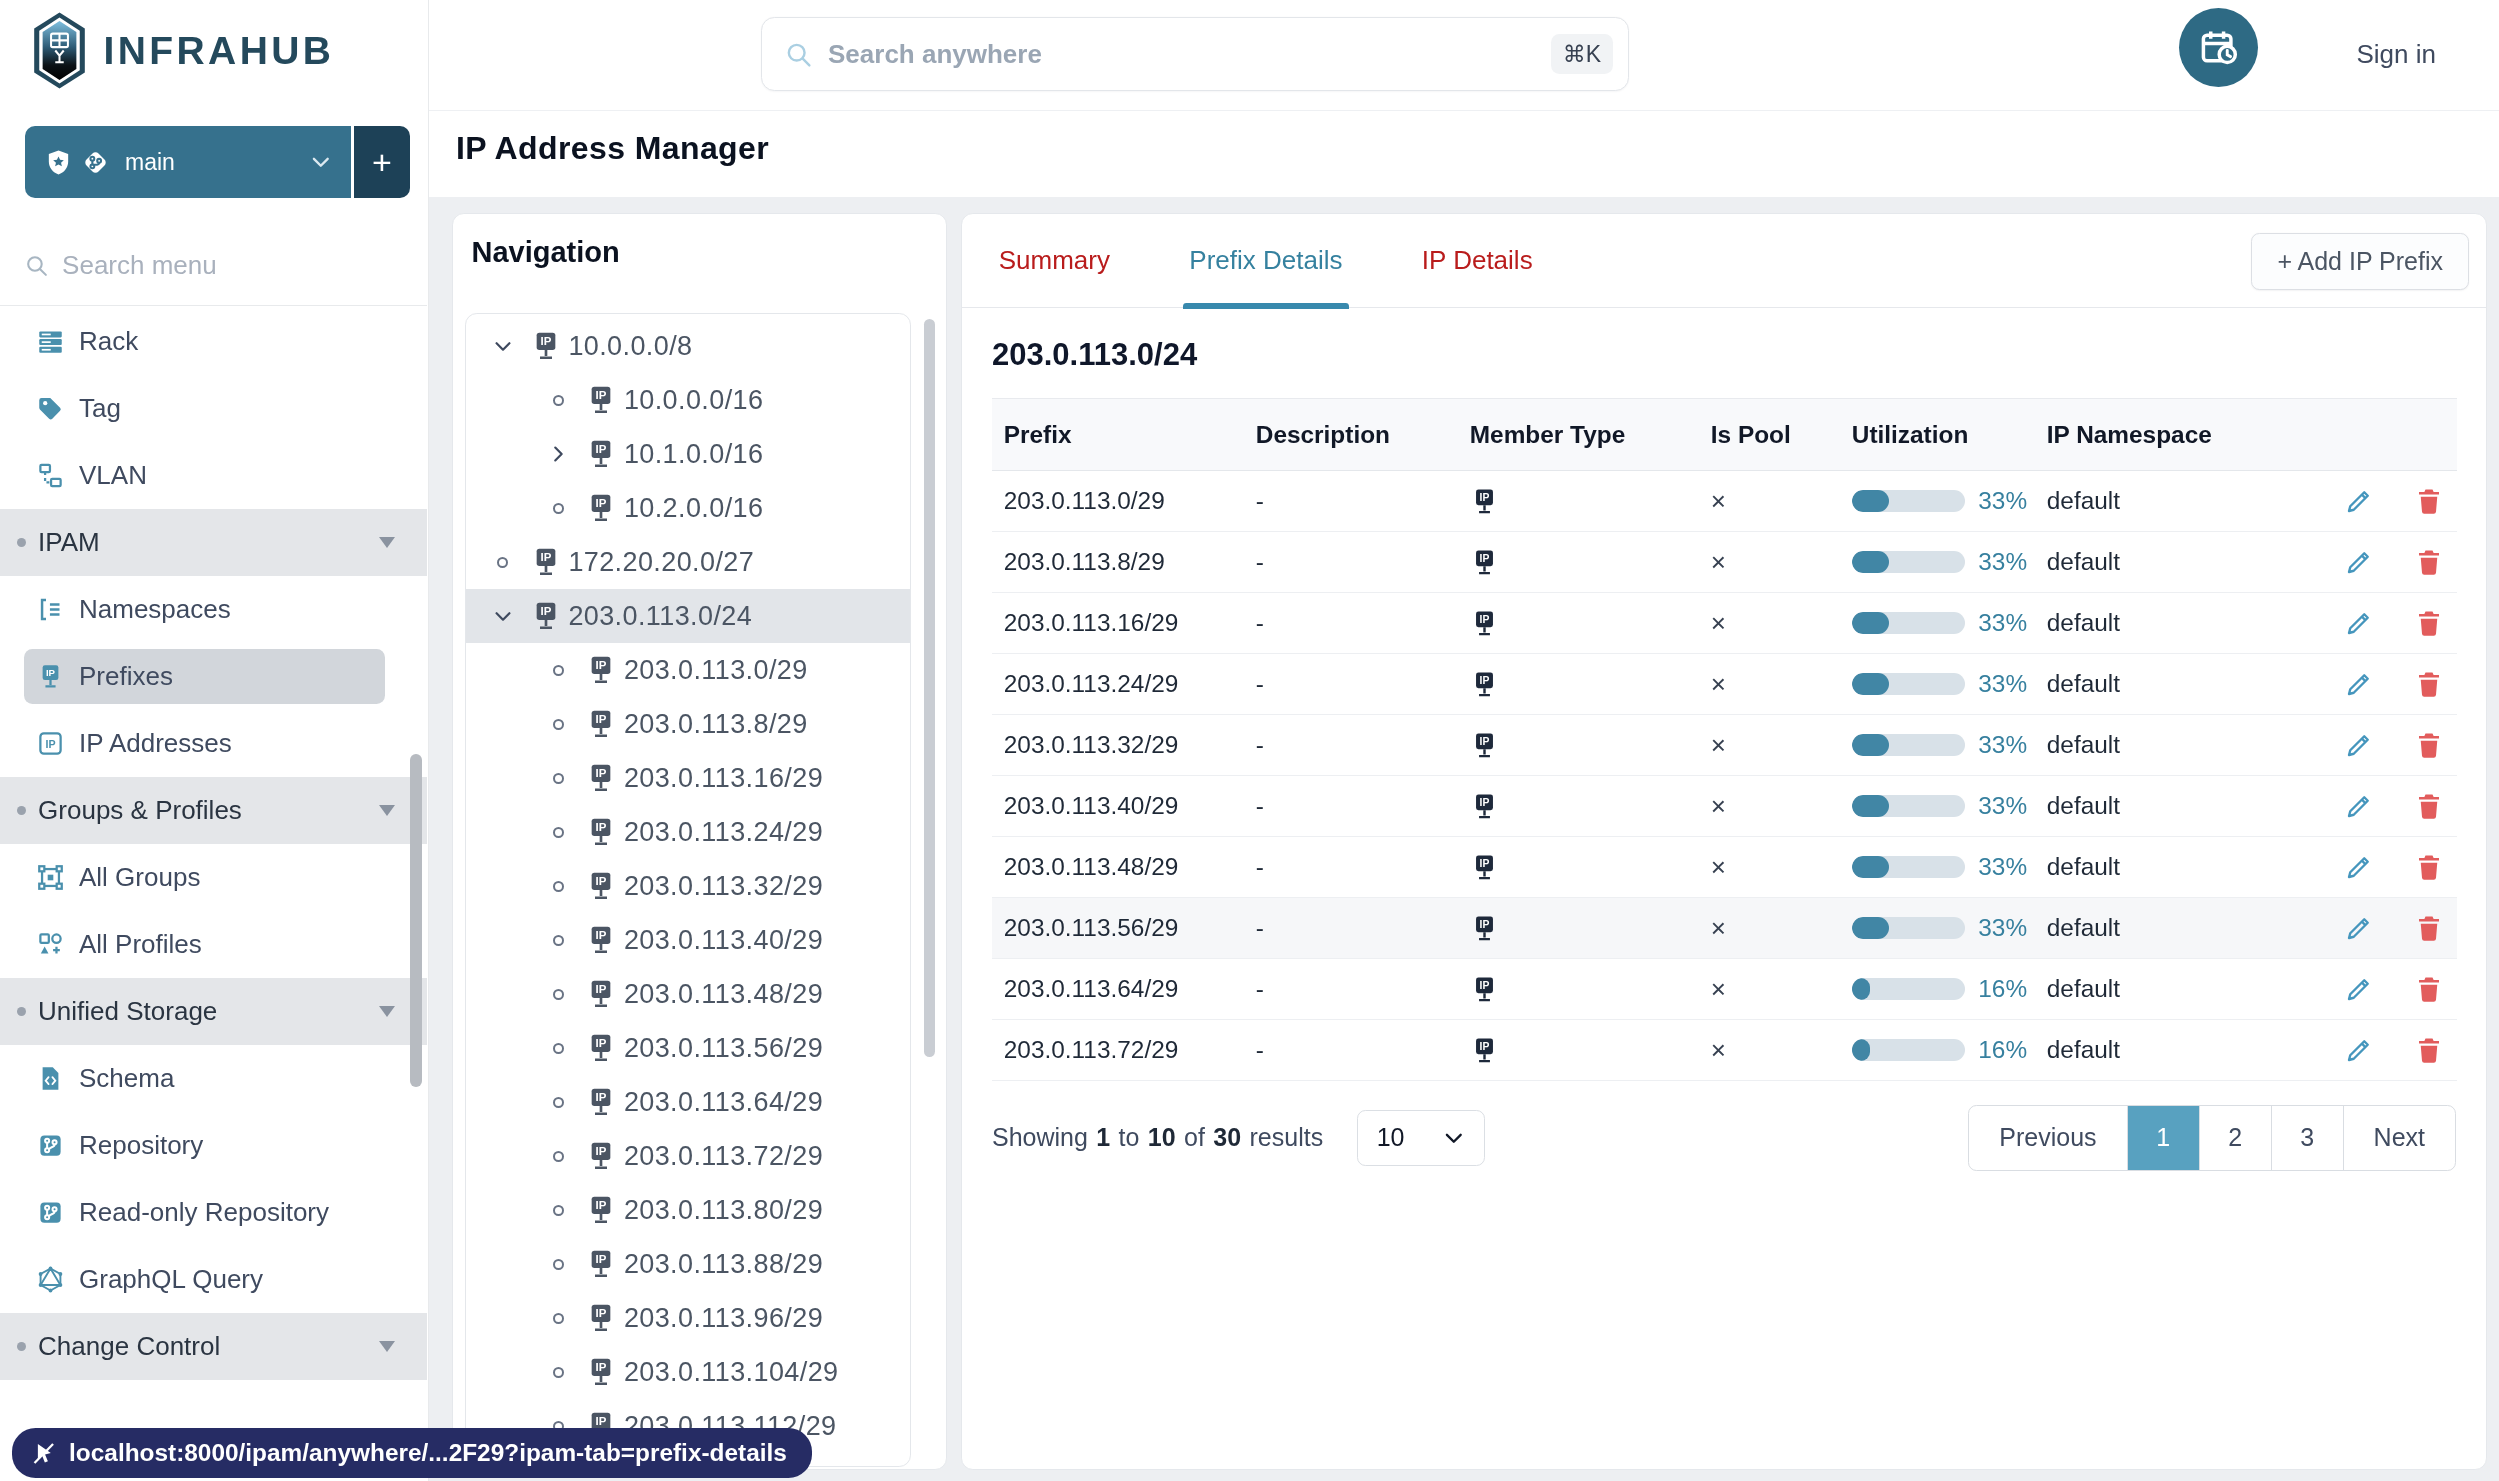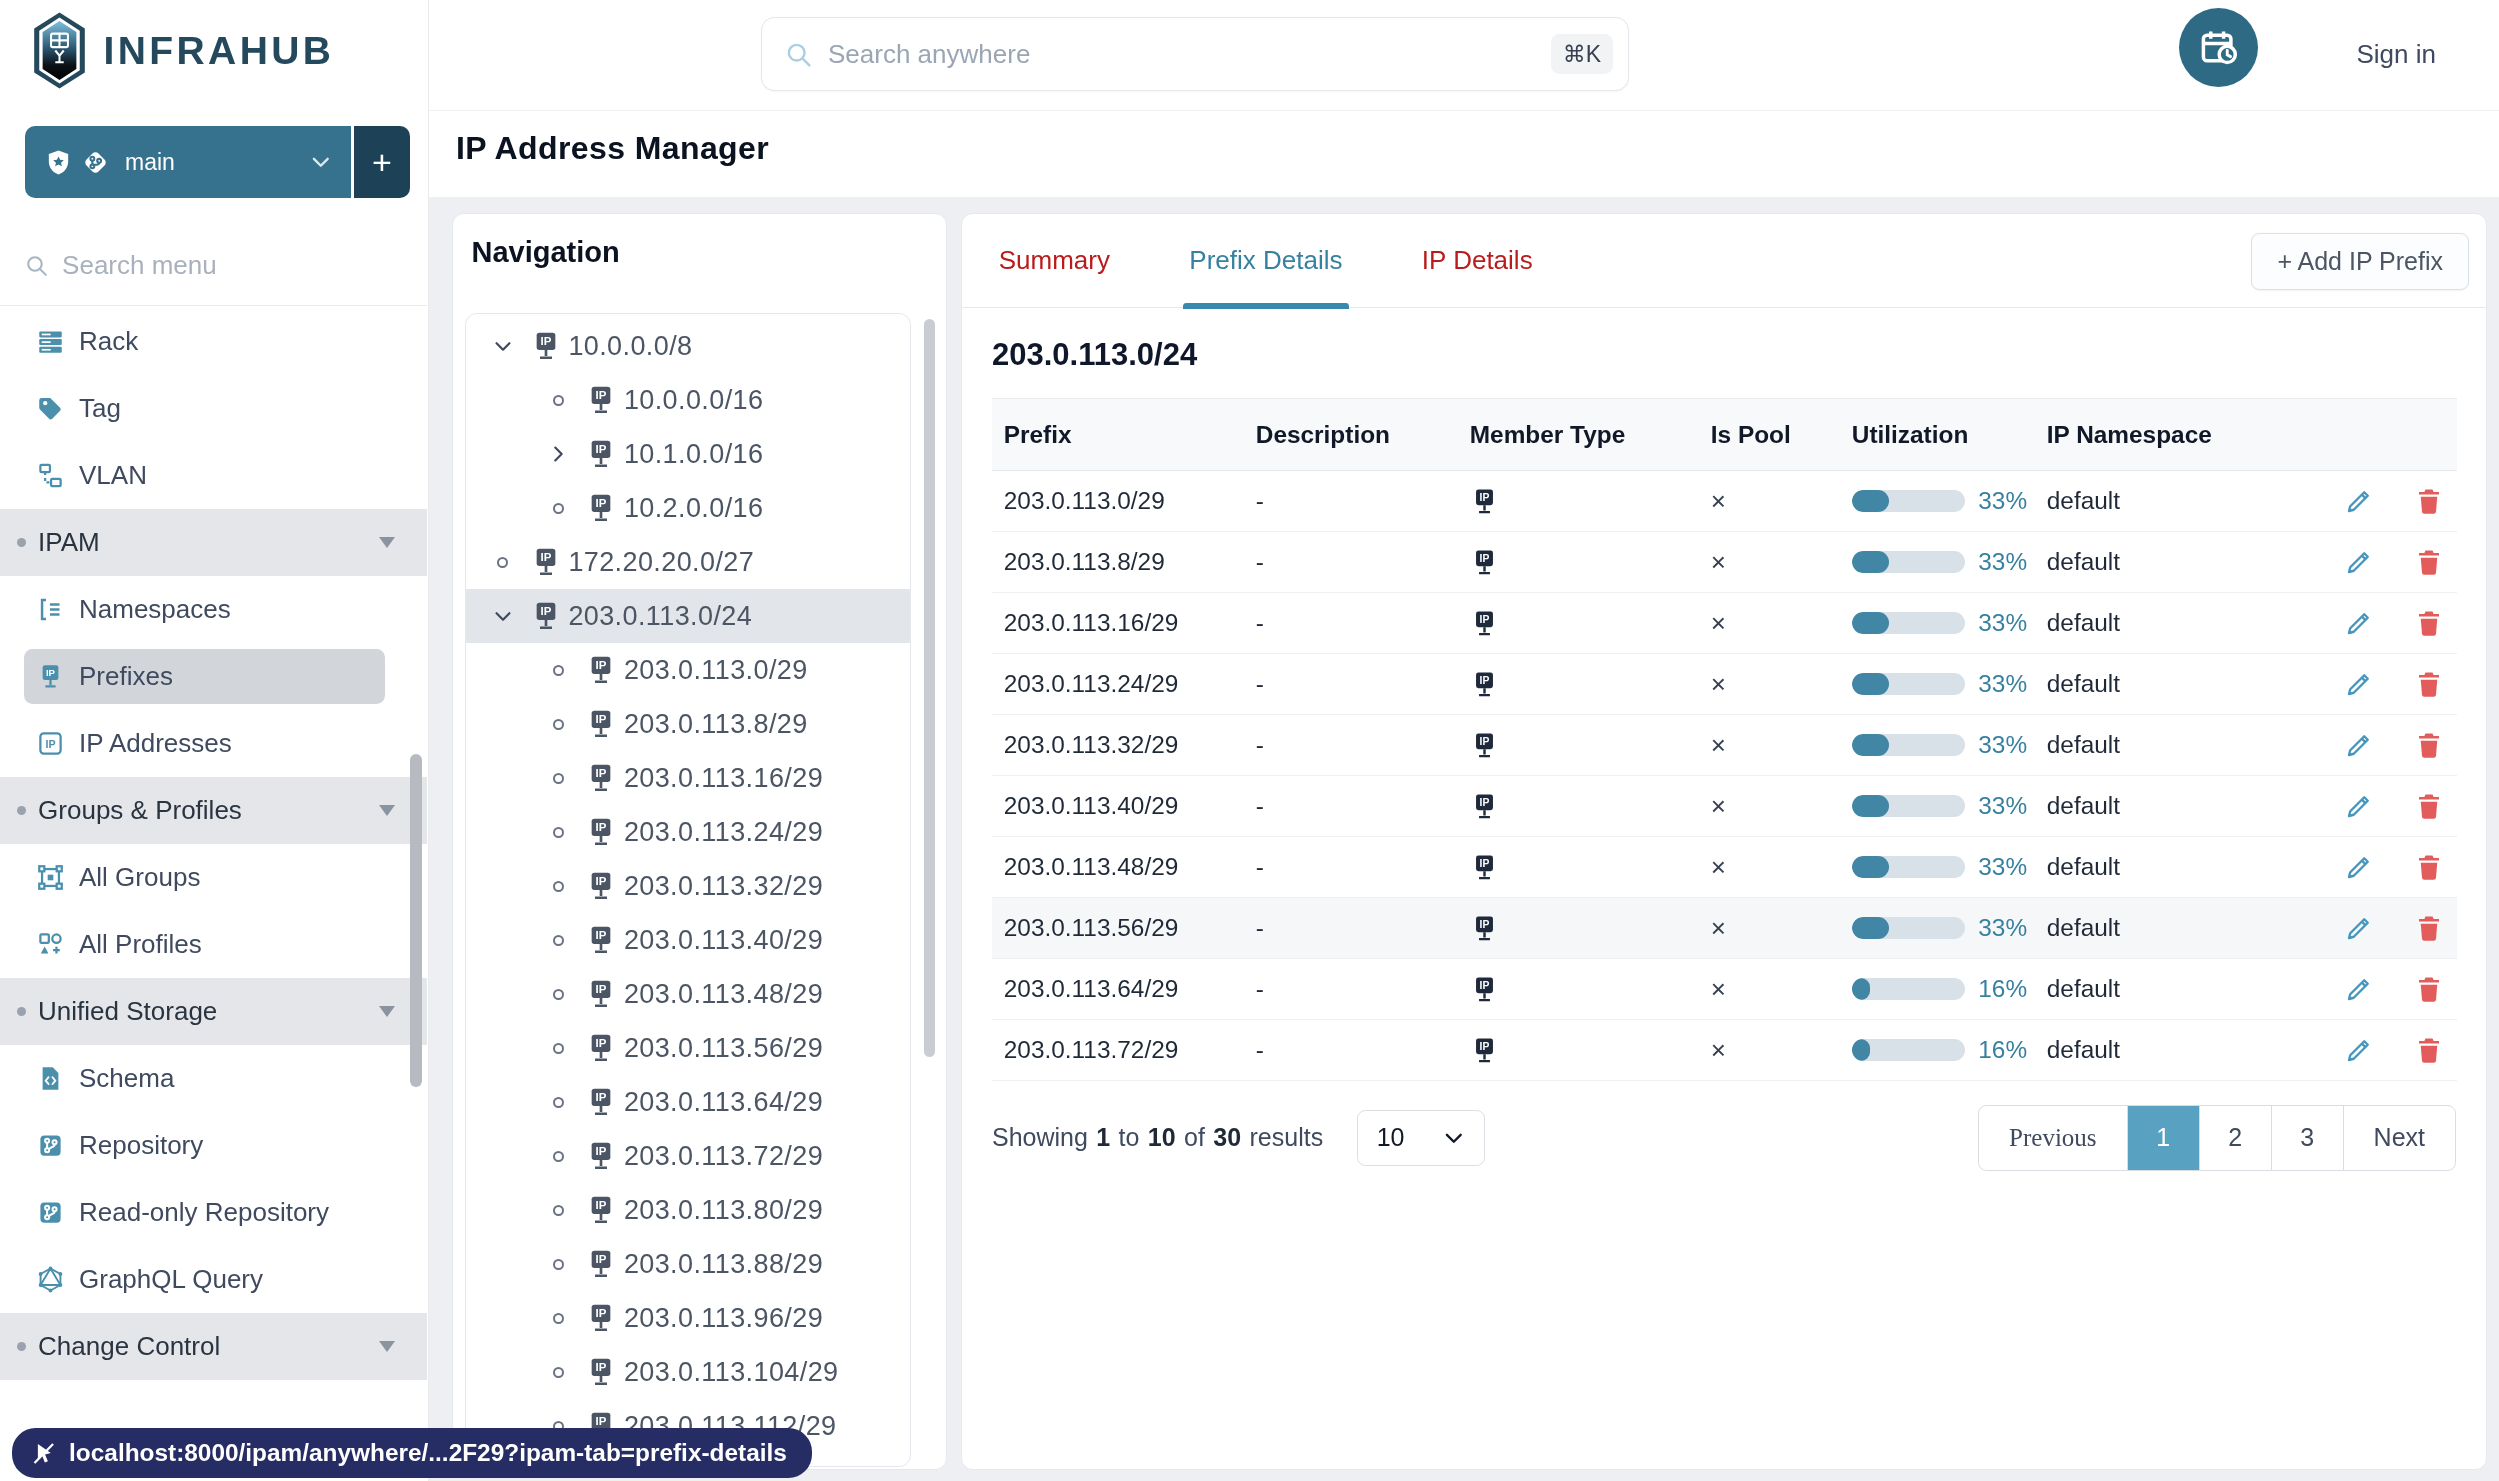--- a/index.html
+++ b/index.html
@@ -4,21 +4,21 @@
 <style>
   * { margin:0; padding:0; box-sizing:border-box; }
   html,body { background:#fff; }
   body { font-family:"Liberation Sans", sans-serif; color:#1f2937; }
   .app { position:relative; width:2500px; height:1482px; overflow:hidden; background:#fff; }
 
   
   .topbar { position:absolute; left:429px; top:0; width:2071px; height:111px; background:#fff; border-bottom:1.7px solid #eef0f3; }
   .global-search { position:absolute; left:332px; top:17px; width:868px; height:74px; border:1.7px solid #e3e6ea; border-radius:13.5px; background:#fff; display:flex; align-items:center; padding:0 15px 0 22px; box-shadow:0 0.8px 1.7px rgba(16,24,40,.04); }
   .global-search .mag { width:29px; height:29px; color:#aacfe2; flex:0 0 auto; }
-  .global-search input { border:none; outline:none; flex:1; font-size:26px; color:#334155; padding-left:15px; font-family:"Liberation Sans", sans-serif; }
+  .global-search input { border:none; outline:none; flex:1; font-size:26px; color:#334155; padding-left:15px; font-family:"Liberation Sans", sans-serif;font-weight:bold; }
   .global-search input::placeholder { color:#9aa6b4; }
   .kbd { background:#f1f3f5; border-radius:8.4px; padding:6.7px 11.8px; font-size:23px; color:#374151; }
   .cal-btn { position:absolute; right:242px; top:8.4px; width:79px; height:79px; border-radius:50%; background:#2e6a84; display:flex; align-items:center; justify-content:center; }
   .cal-btn svg { width:44px; height:44px; }
   .sign-in { position:absolute; right:64px; top:0; height:109px; display:flex; align-items:center; font-size:26px; color:#3f4a5f; }
 
   .title-strip { position:absolute; left:429px; top:111px; width:2071px; height:86px; background:#fff; }
   .page-title { position:absolute; left:27px; top:18.5px; font-size:32px; font-weight:700; color:#0b1220; letter-spacing:0.4px; }
 
   .content-bg { position:absolute; left:429px; top:197px; width:2071px; height:1285px; background:#edeff2; }
@@ -98,21 +98,21 @@
   .icon-btn.trash { color:#e25c5c; }
   .icon-btn svg { width:100%; height:100%; }
 
   .pager-row { margin:23.6px 30px 0 30px; display:flex; align-items:center; }
   .showing { font-size:25px; color:#3f4a5f; display:flex; gap:8.4px; align-items:center; }
   .showing .b { font-weight:700; color:#1f2937; }
   .size-select { margin-left:34px; width:128px; height:56px; border:1.7px solid #dbdfe4; border-radius:8.4px; display:flex; align-items:center; justify-content:space-between; padding:0 18.5px; font-size:25px; color:#111827; background:#fff; }
   .size-select svg { width:23.6px; height:23.6px; color:#111827; }
   .pager { margin-left:auto; display:flex; border:1.7px solid #d9dde2; border-radius:8.4px; overflow:hidden; height:66px; background:#fff; }
   .pcell { display:flex; align-items:center; justify-content:center; font-size:25px; color:#3f4a5f; border-left:1.7px solid #d9dde2; }
-  .pcell:first-child { border-left:none;font-family:Liberation Serif, serif; }
+  .pcell:first-child { border-left:none; }
   .pcell.pbtn { padding:0 30px; }
   .pcell.pnum { width:72px; }
   .pcell.active { background:#58a1c0; color:#fff; }
 
   svg { display:block; }
 </style>
 </head>
 <body>
 
 <div class="app">

